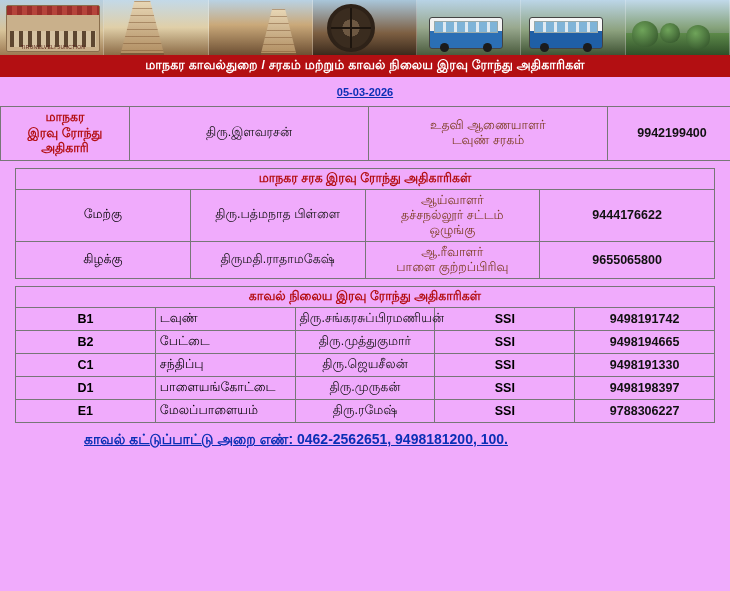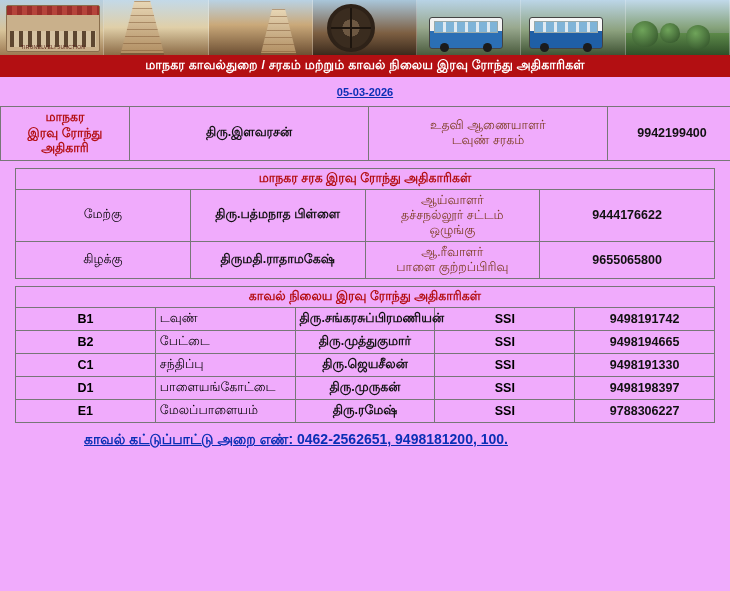--- a/index.html
+++ b/index.html
@@ -201,21 +201,21 @@
   .c-red-bold {
     color: #b30f12;
     font-weight: bold;
     text-align: center;
     line-height: 1.25;
   }
   .c-center { text-align: center; }
   .c-left { text-align: left; padding-left: 8px; }
   .c-name {
     text-align: center;
-    font-weight: bold;
+    font-weight: normal;
     color: #111;
   }
   .c-desig {
     text-align: center;
     color: #7a3b1d;
     font-size: 11px;
     line-height: 1.2;
   }
   .c-phone {
     text-align: center;

